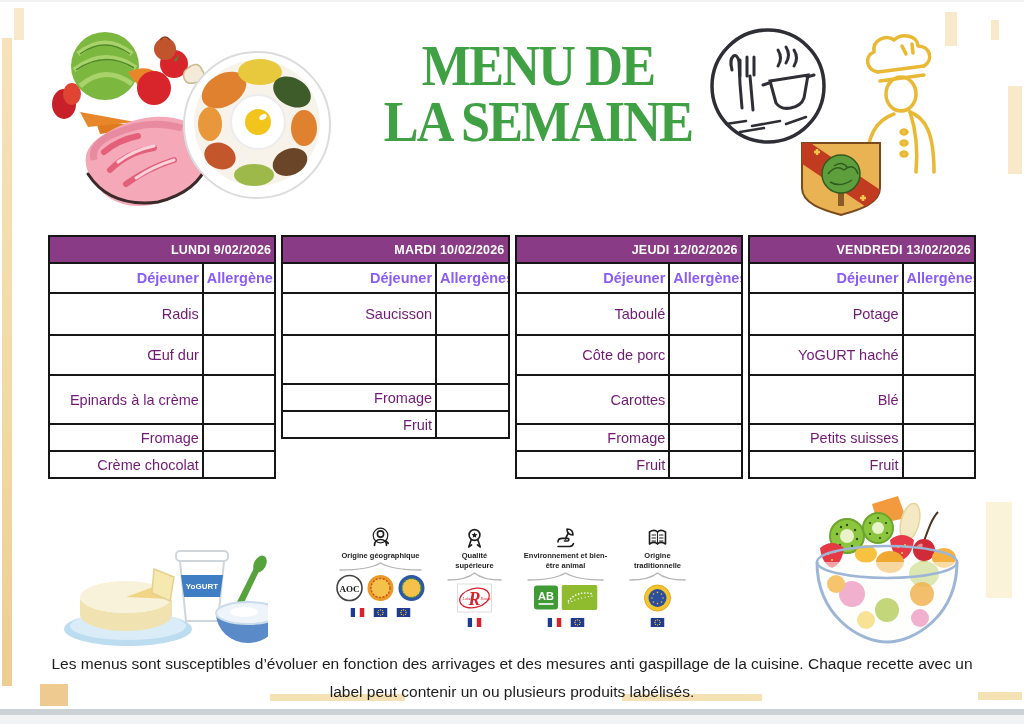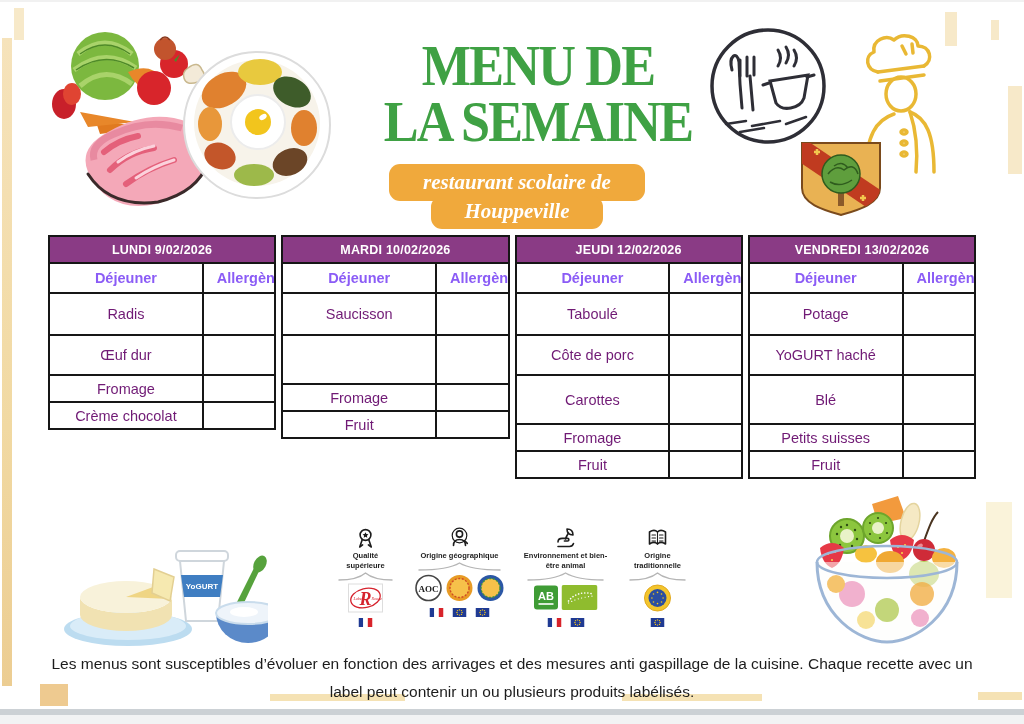--- a/index.html
+++ b/index.html
@@ -17,21 +17,21 @@
     font-size:58px;line-height:.96;letter-spacing:-2px;transform:scaleX(.9);}
   .banner{position:absolute;left:389px;top:162px;width:256px;text-align:center;
     font-family:"Liberation Serif",serif;font-style:italic;font-weight:700;color:#fff;font-size:21px;}
   .banner .b1{background:var(--banner-yellow,#f0a93c);border-radius:11px;height:37px;line-height:37px;}
   .banner .b2{background:var(--banner-yellow,#f0a93c);border-radius:11px;height:33px;line-height:30px;
     width:172px;margin:-5px auto 0;}
   
   .menu-wrap{position:absolute;left:48px;top:233px;width:928px;display:flex;gap:5px;}
   .day-group{flex:1;}
   table.menu-grid{width:100%;border-collapse:collapse;table-layout:fixed;background:#fff;}
-  .menu-grid th,.menu-grid td{border:2px solid #161616;padding:0 13px;text-align:center;overflow:hidden;}
+  .menu-grid th,.menu-grid td{border:2px solid #161616;padding:0 3px;text-align:right;overflow:hidden;}
   .day-h{background:var(--header-purple,#8a3b85);color:#fff;font-size:12.5px;font-weight:700;height:25px;letter-spacing:.2px;}
   .sub-h{font-size:14.5px;font-weight:700;color:#8b5cf6;height:28px;}
   .item{font-size:14.5px;color:#701a75;}
   tr.r1 td{height:40px;} tr.r2 td{height:38px;} tr.r3 td{height:47px;}
   tr.r4 td{height:25px;} tr.r5 td{height:25px;margin-left:30px;}
   
   .labels{position:absolute;left:50%;top:524px;transform:translateX(-50%);
     display:flex;gap:17px;align-items:flex-start;}
   .label-cat{display:flex;flex-direction:column;align-items:center;}
   .label-cat .cat-name{font-size:7.5px;font-weight:700;color:#1d1d1d;text-align:center;line-height:1.3;margin-top:1px;}
@@ -96,24 +96,20 @@
     <ellipse cx="28" cy="94" rx="12" ry="17" fill="#e8973a"></ellipse>
     <circle cx="76" cy="92" r="27" fill="#ffffff" stroke="#ececec" stroke-width="2"></circle>
     <circle cx="76" cy="92" r="13" fill="#f2c51d"></circle>
     <ellipse cx="81" cy="87" rx="4" ry="2.5" fill="#fff" transform="rotate(-30 81 87)"></ellipse>
   </svg>
 
   <div class="title-block">
     <div>MENU DE</div>
     <div>LA SEMAINE</div>
   </div>
-  <div class="banner">
-    <div class="b1">restaurant scolaire de</div>
-    <div class="b2">Houppeville</div>
-  </div>
 
   <svg class="abs" style="left:706px;top:24px;" width="125" height="122" viewBox="0 0 125 122" fill="none" stroke="#2e2e36" stroke-width="3" stroke-linecap="round">
     <circle cx="62" cy="60" r="56" stroke-width="3.5"></circle>
     <path d="M34 34 V50 M41 31 V50 M48 31 V49 M44 50 L47 84"></path>
     <path d="M26 44 C22 30 31 24 33 36 L34 58 L36 82"></path>
     <path d="M64 55 L102 49 L98 72 C94 83 76 86 70 77 Z"></path>
     <path d="M63 57 L57 59 M101 51 L108 49"></path>
     <path d="M72 24 q5 8 0 16 M80 21 q5 8 0 16 M88 24 q5 8 0 16"></path>
     <path d="M20 98 L40 95 M46 100 L74 95 M80 98 L100 91 M34 106 L58 102" stroke-width="2.5"></path>
   </svg>
@@ -159,20 +155,24 @@
         <tr>
               <td class="sub-h">Déjeuner</td>
             <td class="sub-h">Allergènes</td>
             </tr>
         <tr class="r1">
               <td class="item">Radis</td>
               <td class="item"></td>
             </tr>
         <tr class="r2">
               <td class="item">Œuf dur</td>
+              <td class="item"></td>
+            </tr>
+        <tr class="r3">
+              <td class="item">Epinards à la crème</td>
               <td class="item"></td>
             </tr>
         <tr class="r4">
               <td class="item">Fromage</td>
               <td class="item"></td>
             </tr>
         <tr class="r5">
               <td class="item">Crème chocolat</td>
               <td class="item"></td>
             </tr>
@@ -303,48 +303,20 @@
     </g>
     <path d="M203 32 L184 72 L178 69 L198 29 Z" fill="#56a23c"></path>
     <ellipse cx="202" cy="29" rx="6" ry="9" fill="#56a23c" transform="rotate(28 202 29)"></ellipse>
     <path d="M158 78 a32 30 0 0 0 64 0 Z" fill="#5b8ac9"></path>
     <ellipse cx="190" cy="78" rx="32" ry="11" fill="#eef4fa" stroke="#c9dcec" stroke-width="2"></ellipse>
     <ellipse cx="186" cy="77" rx="14" ry="5" fill="#ffffff"></ellipse>
   </svg>
 
   <div class="labels">
 
-    <div class="label-cat" style="width:62px;">
-      <svg width="24" height="24" viewBox="0 0 24 24" fill="none" stroke="#1d1d1d" stroke-width="1.6" stroke-linecap="round" stroke-linejoin="round">
-        <circle cx="12" cy="9" r="5.4"></circle>
-          <path d="M12 6.2 l.9 1.9 2 .2 -1.5 1.4 .4 2 -1.8-1 -1.8 1 .4-2 -1.5-1.4 2-.2 Z" fill="#1d1d1d" stroke="none"></path>
-        <path d="M8.8 13.6 L6.2 21 l2.9-2.1 M15.2 13.6 L17.8 21 l-2.9-2.1"></path>
-      </svg>
-      <div class="cat-name">Qualité supérieure</div>
-      <svg width="58" height="10" viewBox="0 0 58 10">
-          <path d="M2 9 C12 9 22 8 29 2 C36 8 46 9 56 9" fill="none" stroke="#b5b5b5" stroke-width="1.3"></path>
-        </svg>
-      <div class="logo-row">
-        <svg width="36" height="30" viewBox="0 0 36 30">
-          <rect x="1" y="1" width="34" height="28" fill="#fff" stroke="#ddd" stroke-width="1"></rect>
-          <ellipse cx="18" cy="15" rx="15" ry="9.5" fill="none" stroke="#d6232e" stroke-width="1.3" transform="rotate(-14 18 15)"></ellipse>
-          <text x="18" y="22" font-size="18" font-style="italic" font-weight="bold" fill="#d6232e" text-anchor="middle" font-family="Liberation Serif,serif">R</text>
-          <text x="6" y="17" font-size="4" font-style="italic" fill="#d6232e" font-family="Liberation Serif,serif">Label</text>
-          <text x="24" y="17" font-size="4" font-style="italic" fill="#d6232e" font-family="Liberation Serif,serif">Rouge</text>
-        </svg>
-      </div>
-      <div class="flag-row">
-        <svg width="14" height="9">
-            <rect width="4.7" height="9" fill="#1f3a93"></rect>
-            <rect x="4.7" width="4.6" height="9" fill="#fff"></rect>
-            <rect x="9.3" width="4.7" height="9" fill="#d8232a"></rect>
-          </svg>
-      </div>
-    </div>
-
     <div class="label-cat" style="width:92px;">
       <svg width="24" height="24" viewBox="0 0 24 24" fill="none" stroke="#1d1d1d" stroke-width="1.6" stroke-linecap="round">
         <circle cx="12" cy="8" r="3.1"></circle>
           <path d="M6 19.5 c0-4 2.6-6 6-6 s6 2 6 6"></path>
         <circle cx="12" cy="9.5" r="7.3" stroke-width="1.2"></circle>
           <path d="M17.2 14.8 l2.6 2.6"></path>
       </svg>
       <div class="cat-name">Origine géographique</div>
       <svg width="88" height="10" viewBox="0 0 88 10">
           <path d="M3 9 C20 9 34 8 44 2 C54 8 68 9 85 9" fill="none" stroke="#b5b5b5" stroke-width="1.3"></path>
@@ -389,20 +361,48 @@
             <g fill="#f5c518">
               <circle cx="7" cy="1.9" r=".7"></circle>
               <circle cx="9" cy="2.6" r=".7"></circle>
               <circle cx="9.6" cy="4.5" r=".7"></circle>
               <circle cx="9" cy="6.4" r=".7"></circle>
               <circle cx="7" cy="7.1" r=".7"></circle>
               <circle cx="5" cy="6.4" r=".7"></circle>
               <circle cx="4.4" cy="4.5" r=".7"></circle>
               <circle cx="5" cy="2.6" r=".7"></circle>
             </g>
+          </svg>
+      </div>
+    </div>
+
+    <div class="label-cat" style="width:62px;">
+      <svg width="24" height="24" viewBox="0 0 24 24" fill="none" stroke="#1d1d1d" stroke-width="1.6" stroke-linecap="round" stroke-linejoin="round">
+        <circle cx="12" cy="9" r="5.4"></circle>
+          <path d="M12 6.2 l.9 1.9 2 .2 -1.5 1.4 .4 2 -1.8-1 -1.8 1 .4-2 -1.5-1.4 2-.2 Z" fill="#1d1d1d" stroke="none"></path>
+        <path d="M8.8 13.6 L6.2 21 l2.9-2.1 M15.2 13.6 L17.8 21 l-2.9-2.1"></path>
+      </svg>
+      <div class="cat-name">Qualité supérieure</div>
+      <svg width="58" height="10" viewBox="0 0 58 10">
+          <path d="M2 9 C12 9 22 8 29 2 C36 8 46 9 56 9" fill="none" stroke="#b5b5b5" stroke-width="1.3"></path>
+        </svg>
+      <div class="logo-row">
+        <svg width="36" height="30" viewBox="0 0 36 30">
+          <rect x="1" y="1" width="34" height="28" fill="#fff" stroke="#ddd" stroke-width="1"></rect>
+          <ellipse cx="18" cy="15" rx="15" ry="9.5" fill="none" stroke="#d6232e" stroke-width="1.3" transform="rotate(-14 18 15)"></ellipse>
+          <text x="18" y="22" font-size="18" font-style="italic" font-weight="bold" fill="#d6232e" text-anchor="middle" font-family="Liberation Serif,serif">R</text>
+          <text x="6" y="17" font-size="4" font-style="italic" fill="#d6232e" font-family="Liberation Serif,serif">Label</text>
+          <text x="24" y="17" font-size="4" font-style="italic" fill="#d6232e" font-family="Liberation Serif,serif">Rouge</text>
+        </svg>
+      </div>
+      <div class="flag-row">
+        <svg width="14" height="9">
+            <rect width="4.7" height="9" fill="#1f3a93"></rect>
+            <rect x="4.7" width="4.6" height="9" fill="#fff"></rect>
+            <rect x="9.3" width="4.7" height="9" fill="#d8232a"></rect>
           </svg>
       </div>
     </div>
 
     <div class="label-cat" style="width:86px;">
       <svg width="24" height="24" viewBox="0 0 24 24" fill="none" stroke="#1d1d1d" stroke-width="1.6" stroke-linecap="round" stroke-linejoin="round">
         <path d="M13.5 3 c4 0 6 2 6 6 c-4 0 -6 -2 -6 -6 Z"></path>
           <path d="M15 7 q-2 3 -3 6"></path>
         <path d="M4.5 16 c0-2.6 1.8-3.6 4.2-3.6 h5.4 c1.7 0 1.7 2.6 0 2.6 h-3.2"></path>
         <path d="M4.5 20.5 h11.5 c2 0 3.5-1.5 4-3"></path>

